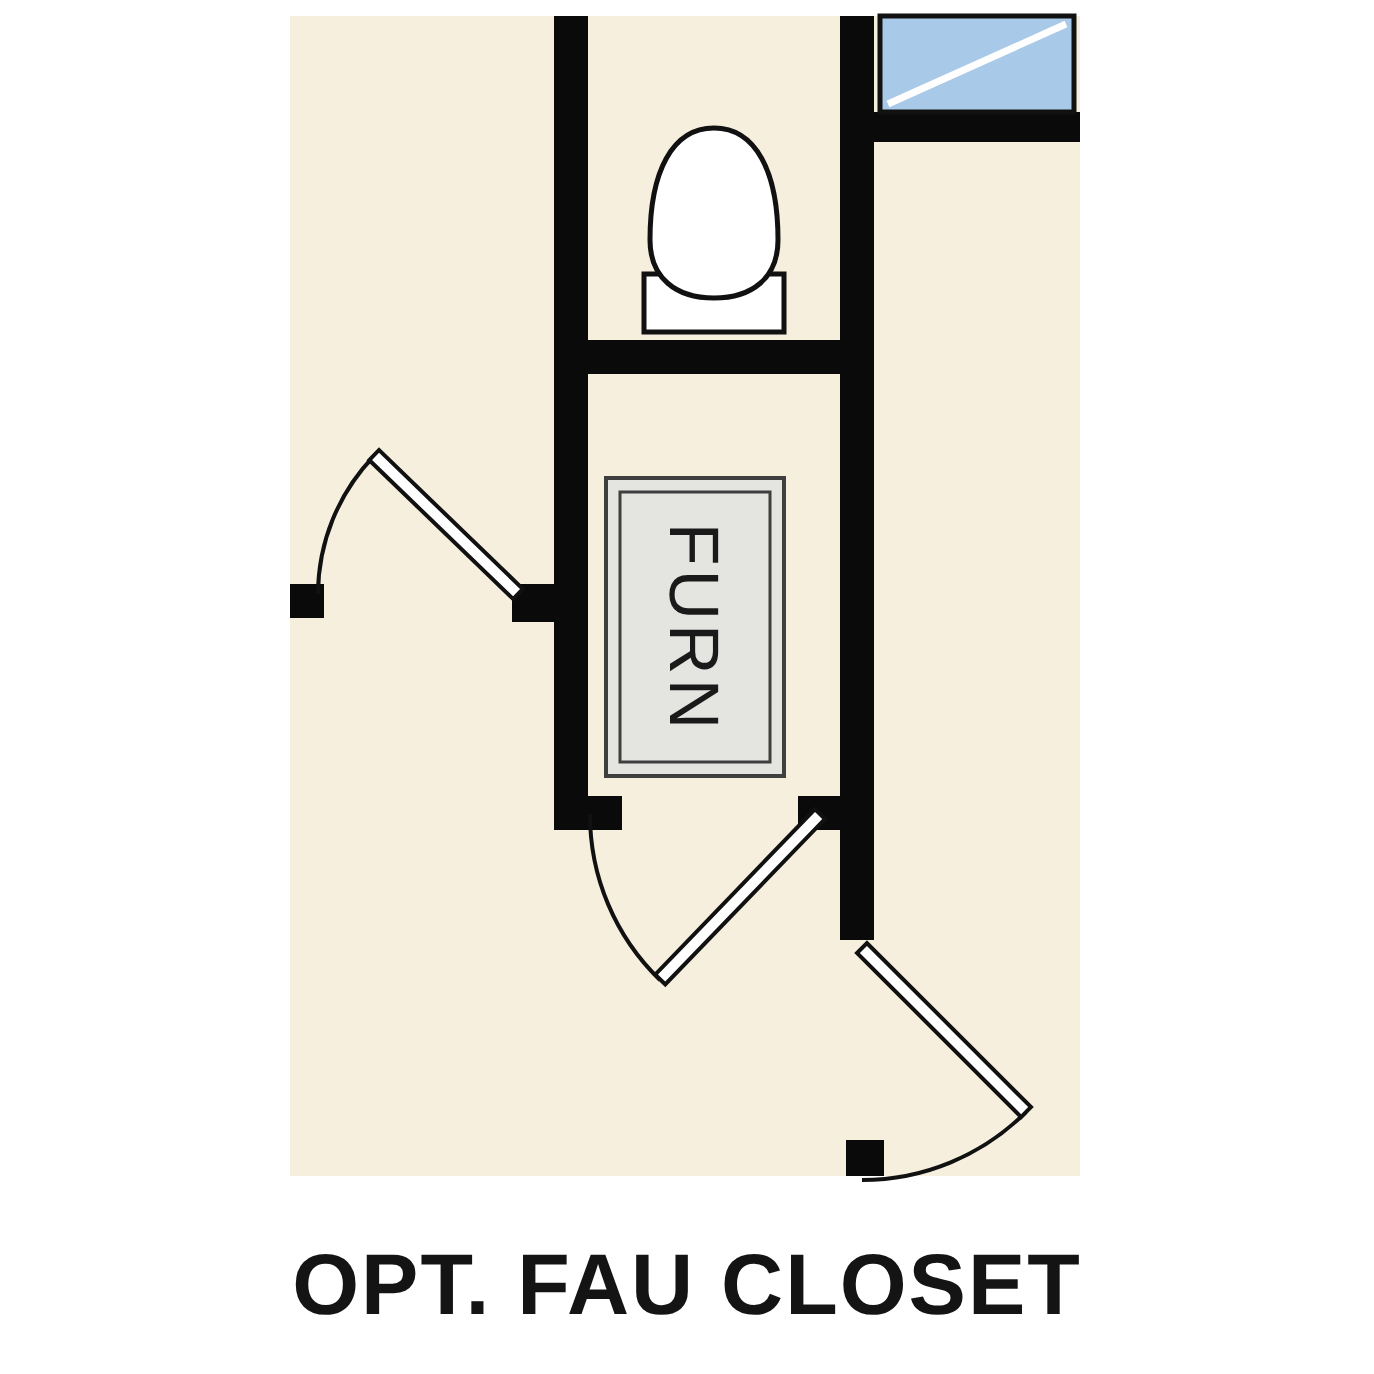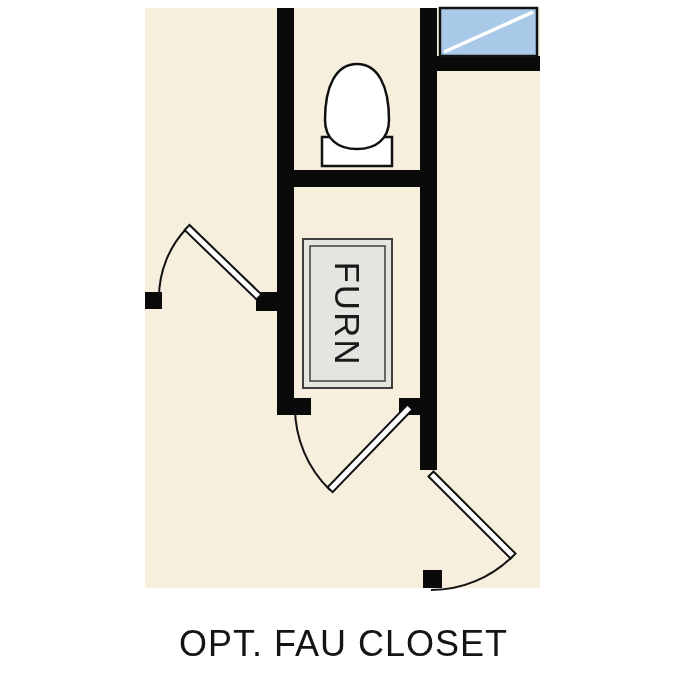--- a/index.html
+++ b/index.html
@@ -21,22 +21,22 @@
     display: block;
     width: 687px;
     height: 600px;
   }
   .caption {
     width: 687px;
     height: 87px;
     display: flex;
     align-items: center;
     justify-content: center;
-    font-weight: 400;
-    font-size: 36px;
+    font-weight: 700;
+    font-size: 43px;
     letter-spacing: 1px;
     color: #141414;
     font-family: "Liberation Sans", sans-serif;
   }
   .furn-text {
     font-family: "Liberation Sans", sans-serif;
     font-size: 35px;
     letter-spacing: 2px;
     fill: #1a1a1a;
   }

